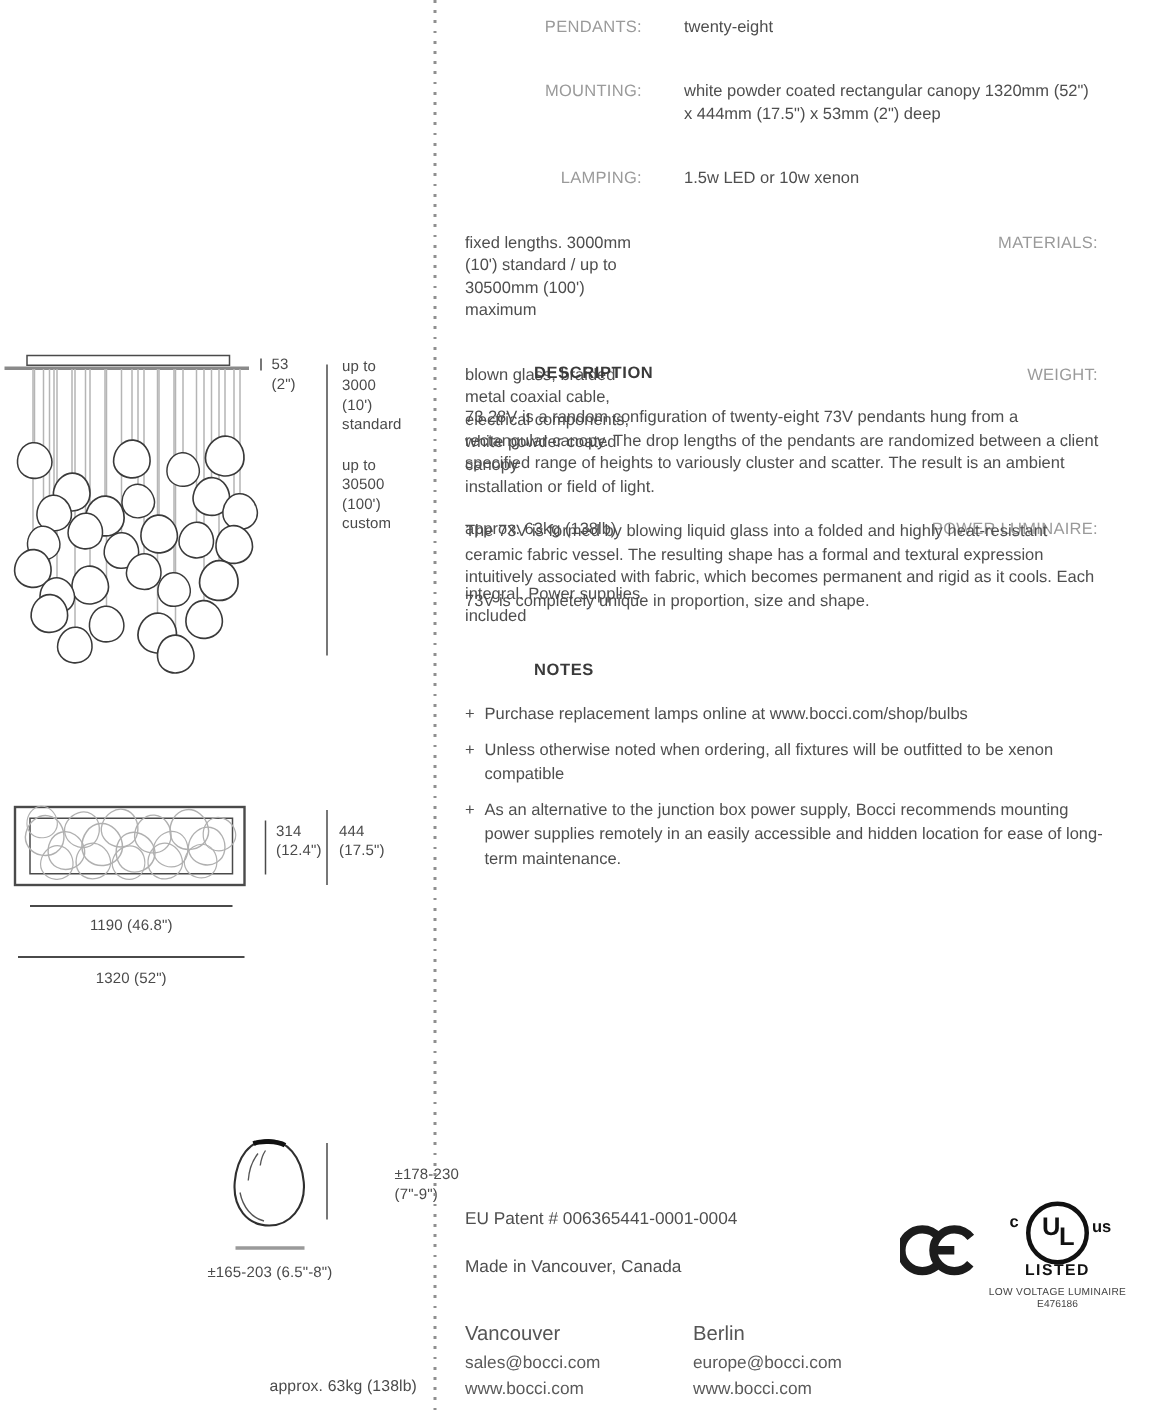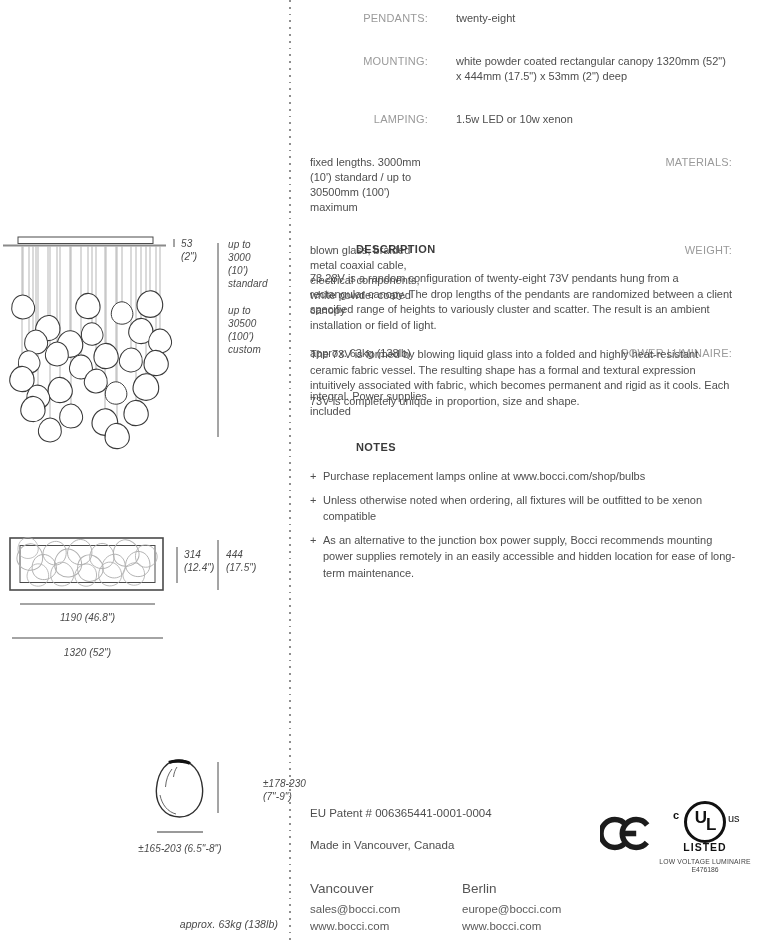--- a/index.html
+++ b/index.html
@@ -1,20 +1,20 @@
 <!DOCTYPE html>
 <html><head>
 <meta charset="utf-8">
 <style>
   html,body { margin:0; padding:0; background:#fff; }
   .page {
     position:relative; width:768px; height:945px; background:#ffffff;
     font-family:"Liberation Sans", sans-serif; color:#4e4e4e; overflow:hidden;
   }
-  .abs { position:absolute;font-style:italic; }
+  .abs { position:absolute; }
   .preline { white-space:pre-line; }
 
   
   .divider {
     position:absolute; left:289px; top:0; width:2px; height:945px;
     background-image:repeating-linear-gradient(to bottom,#8f8f8f 0 1.8px,transparent 1.8px 6.8px);
   }
 
   
   .drawings-svg { position:absolute; left:0; top:0; }
@@ -62,21 +62,21 @@
   .ul-row { position:relative; height:48px; }
   .ul-circle {
     position:absolute; left:29px; top:2px; width:36px; height:36px;
     border:3.2px solid #111; border-radius:50%;
     display:flex; align-items:center; justify-content:center;
   }
   .ul-letters { font-size:17px; font-weight:700; letter-spacing:-1px; }
   .ul-letters .u { position:relative; top:-4px; }
   .ul-letters .l { position:relative; top:3px; }
   .ul-c  { position:absolute; left:18px; top:10px; font-size:11px; font-weight:700; }
-  .ul-us { position:absolute; left:73px; top:13px; font-size:11px; font-weight:400; }
+  .ul-us { position:absolute; left:73px; top:13px; font-size:11px; font-weight:700; }
   .ul-listed { font-size:10.5px; font-weight:700; letter-spacing:1px; margin-top:-6px; }
   .ul-sub { font-size:6.8px; color:#444; margin-top:5px; letter-spacing:0.2px; }
   .ul-file { font-size:6.8px; color:#444; margin-top:1px; }
 </style>
 </head>
 <body>
 
 <div class="page">
 
   <svg class="drawings-svg" width="290" height="945" viewBox="0 0 290 945">

